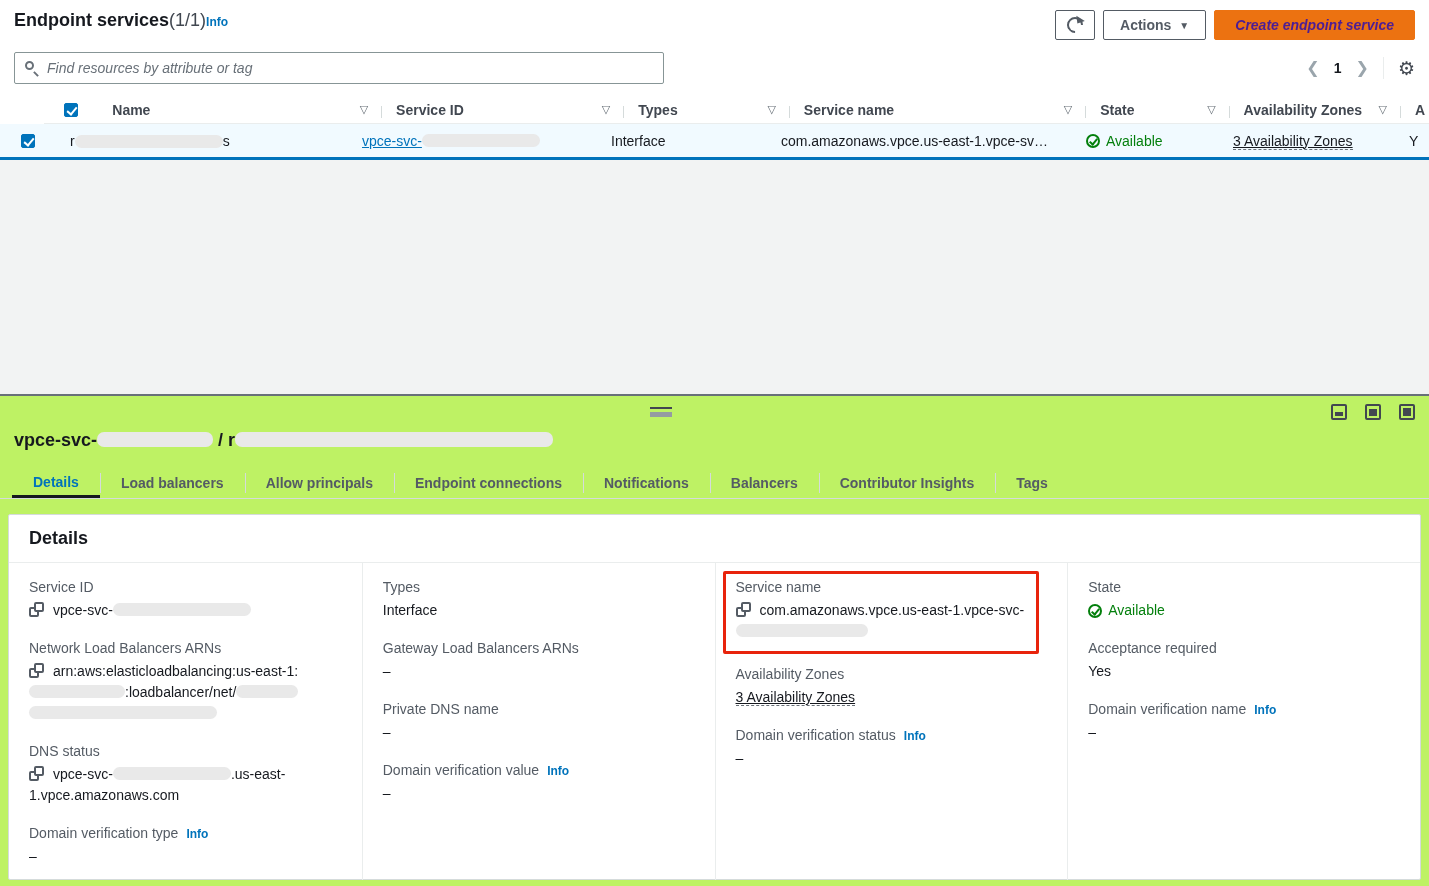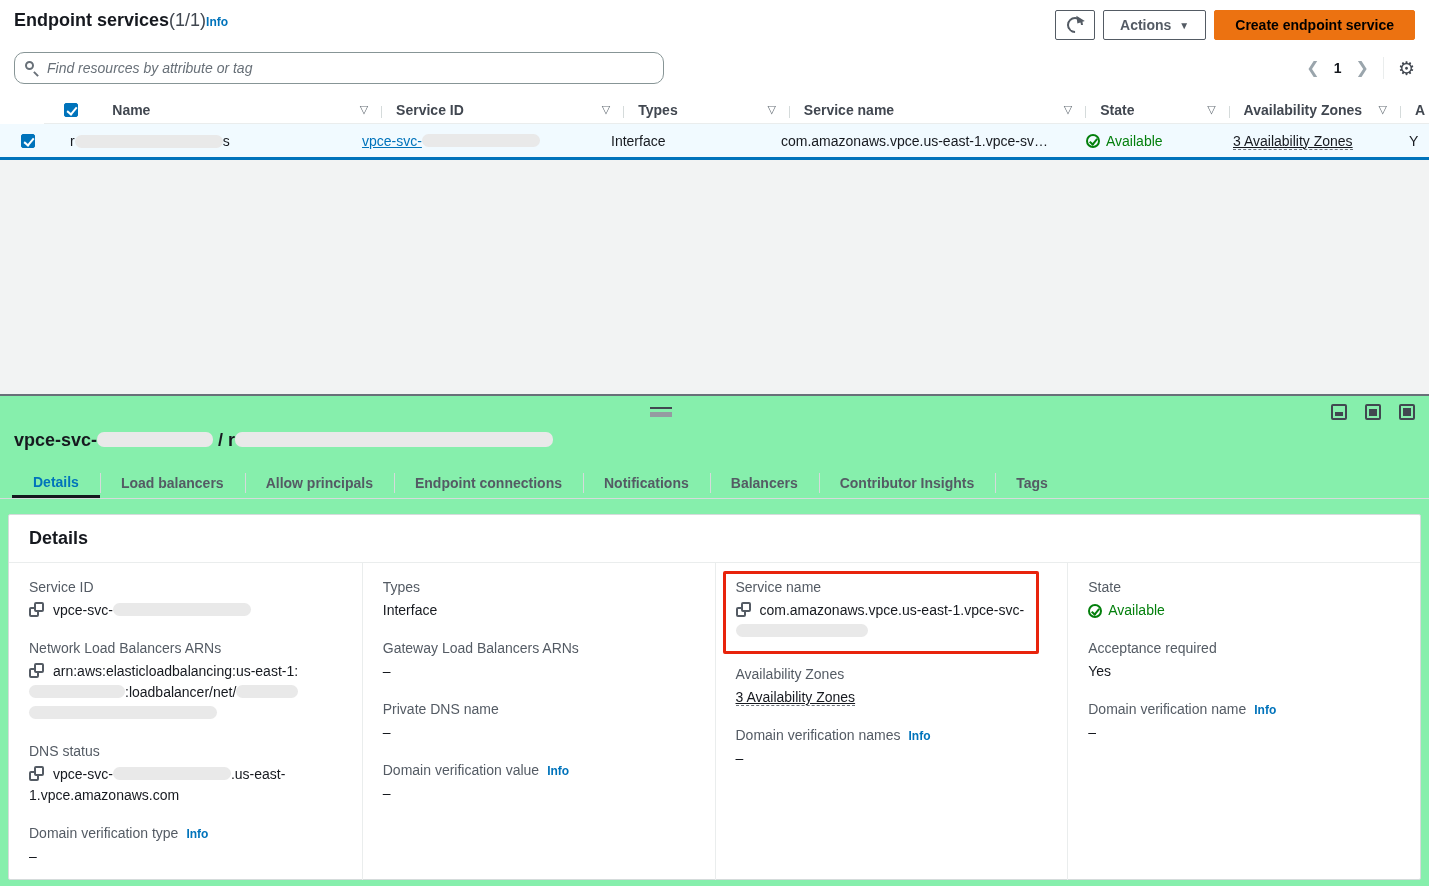--- a/index.html
+++ b/index.html
@@ -16,32 +16,32 @@
   .title-wrap { display:flex; align-items:baseline; }
   .page-title { font-size:18px; font-weight:bold; color:#16191f; }
   .page-count { font-size:18px; font-weight:normal; color:#414750; }
   .info-link { font-size:12px; font-weight:bold; color:#0073bb; cursor:pointer; }
   .header-actions { display:flex; gap:8px; align-items:center; }
   .btn { height:30px; border:1px solid #545b64; border-radius:2px; background:#fff;
          color:#545b64; font-weight:bold; font-size:14px; display:flex; align-items:center;
          justify-content:center; cursor:pointer; font-family:inherit; }
   .btn-icon { width:40px; }
   .btn-actions { padding:0 16px; gap:8px; }
-  .btn-primary { background:#ec7211; border:1px solid #ec7211; color:#000000; padding:0 20px; }
+  .btn-primary { background:#ec7211; border:1px solid #ec7211; color:#4c1d95; padding:0 20px;font-style:italic; }
   .caret-down { font-size:10px; color:#545b64; }
 
   .refresh-glyph { position:relative; width:16px; height:16px; display:inline-block; }
   .refresh-glyph .arc { position:absolute; inset:0; border:2px solid #545b64; border-radius:50%;
     border-right-color:transparent; transform:rotate(45deg); }
   .refresh-glyph .head { position:absolute; right:-1px; top:1px; width:0; height:0;
     border-left:5px solid transparent; border-right:5px solid transparent; border-top:6px solid #545b64;
     transform:rotate(32deg); }
 
   .toolbar-row { display:flex; justify-content:space-between; align-items:center; padding:12px 14px 0 14px; }
-  .search-box { width:650px; height:32px; border:1px solid #879596; border-radius:10px;
+  .search-box { width:650px; height:32px; border:1px solid #879596; border-radius:2px;
     display:flex; align-items:center; padding:0 10px; gap:8px; background:#fff; }
   .search-glyph { position:relative; width:14px; height:14px; flex:none; }
   .search-glyph .lens { position:absolute; left:0; top:0; width:9px; height:9px; border:2px solid #687078; border-radius:50%; }
   .search-glyph .handle { position:absolute; left:10px; top:10px; width:2px; height:6px; background:#687078; transform:rotate(-45deg); }
   .search-input { border:none; outline:none; flex:1; font-style:italic; font-size:14px; color:#414750;
     font-family:inherit; background:transparent; }
   .search-input::placeholder { color:#687078; font-style:italic; }
   .pagination { display:flex; align-items:center; gap:14px; color:#879596; }
   .page-chevron { font-size:16px; font-weight:bold; color:#9aa5ac; cursor:pointer; line-height:1; }
   .page-num { font-weight:bold; color:#16191f; font-size:14px; cursor:pointer; }
@@ -76,21 +76,21 @@
     border:solid #037f0c; border-width:0 2px 2px 0; transform:rotate(40deg); }
   .dashed-link { color:#16191f; border-bottom:1px dashed #687078; cursor:pointer;text-decoration:underline; }
 
   .hscrollbar { position:relative; height:12px; margin-top:2px; background:#fafafa; }
   .hscrollbar .thumb { position:absolute; left:0; top:1px; height:9px; width:862px; background:#b9bec1; border-radius:5px; cursor:pointer; }
 
   
   .gray-gap { position:absolute; top:160px; left:0; width:1429px; height:234px; background:#f2f3f3; }
 
   
-  .split-panel { position:absolute; top:394px; left:0; width:1429px; height:492px; background:#86efac;
+  .split-panel { position:absolute; top:394px; left:0; width:1429px; height:492px; background:#bef264;
     border-top:2px solid #687078; }
   .drag-handle { position:absolute; left:650px; top:11px; width:22px; cursor:row-resize; }
   .drag-handle .bar1 { height:2px; background:#414750; margin-bottom:3px; }
   .drag-handle .bar2 { height:5px; background:#959ba1; }
   .panel-controls { position:absolute; right:14px; top:8px; display:flex; gap:18px; }
   .psize { width:16px; height:16px; border:2px solid #414750; border-radius:2px; position:relative; cursor:pointer; }
   .psize .fill { position:absolute; left:2px; right:2px; bottom:2px; background:#414750; }
   .psize .fill.small { height:4px; }
   .psize .fill.med { height:7px; }
   .psize .fill.full { top:2px; }
@@ -364,21 +364,21 @@
         <div class="field">
           <div class="field-label">
               <span>Availability Zones</span>
             </div>
           <div class="field-value">
             <span class="dashed-link">3 Availability Zones</span>
           </div>
         </div>
         <div class="field">
           <div class="field-label">
-            <span>Domain verification names</span>
+            <span>Domain verification status</span>
             <span class="info-link">Info</span>
           </div>
           <div class="field-value">–</div>
         </div>
       </div>
 
       <div class="dcol">
         <div class="field">
           <div class="field-label">
               <span>State</span>

